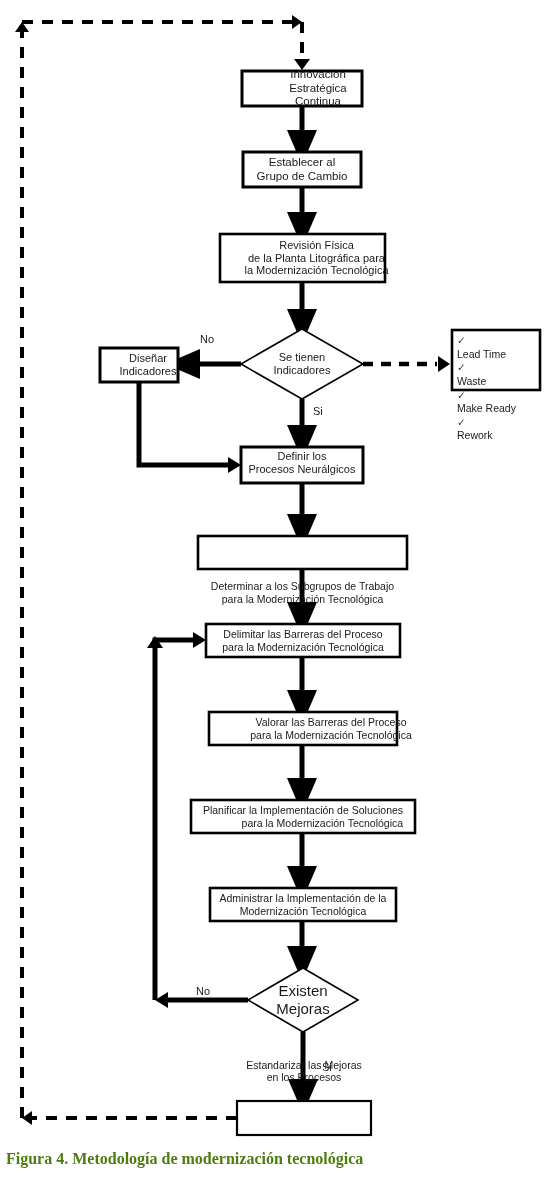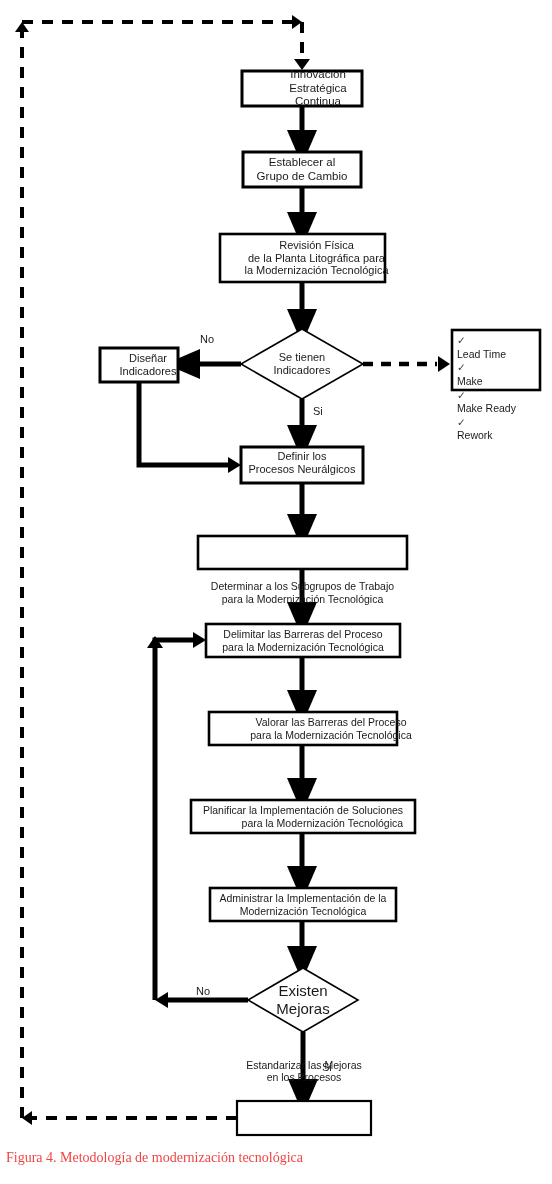--- a/index.html
+++ b/index.html
@@ -33,23 +33,24 @@
     line-height:1.30;
     color:#1a1a1a;
     text-align:left;
   }
   .checklist span{display:block;white-space:nowrap;}
   .check{color:#3a3a3a;margin-right:1px;}
   .caption{
     position:absolute;
     left:6px;top:1150px;width:540px;
     font-family:"Liberation Serif", serif;
-    font-size:14px;
-    color:#ef4444;
+    font-size:16px;
+    color:#4d7c0f;
     white-space:nowrap;
+    font-weight:bold;
   }
 </style>
 </head>
 <body>
 
 <svg id="flow" viewBox="0 0 552 1145" xmlns="http://www.w3.org/2000/svg">
   <defs>
     <marker id="ah" markerWidth="7" markerHeight="7" refX="3.2" refY="3" orient="auto">
       <path d="M0,0 L7,3 L0,6 z" fill="#000000"></path>
     </marker>
@@ -127,21 +128,21 @@
 <div class="node-label" style="left:243px;top:152px;width:118px;height:35px;font-size:11.5px;">Establecer al<br>Grupo de Cambio</div>
 
 <div class="node-label" style="left:220px;top:234px;width:193px;height:48px;font-size:11px;">Revisión Física<br>de la Planta Litográfica para<br>la Modernización Tecnológica</div>
 
 <div class="node-label" style="left:247px;top:345px;width:110px;height:38px;font-size:11px;">Se tienen<br>Indicadores</div>
 
 <div class="node-label" style="left:109px;top:348px;width:78px;height:34px;font-size:11px;">Diseñar<br>Indicadores</div>
 
 <div class="checklist" style="left:452px;top:330px;width:88px;height:60px;">
   <span><span class="check">✓</span><span style="display:inline">Lead Time</span></span>
-  <span><span class="check">✓</span><span style="display:inline">Make</span></span>
+  <span><span class="check">✓</span><span style="display:inline">Waste</span></span>
   <span><span class="check">✓</span><span style="display:inline">Make Ready</span></span>
   <span><span class="check">✓</span><span style="display:inline">Rework</span></span>
 </div>
 
 <div class="node-label" style="left:241px;top:447px;width:122px;height:32px;font-size:11px;">Definir los<br>Procesos Neurálgicos</div>
 
 <div class="node-label" style="left:198px;top:536px;width:209px;height:33px;font-size:10.5px;margin-top:40px;">Determinar a los Subgrupos de Trabajo<br>para la Modernización Tecnológica</div>
 
 <div class="node-label" style="left:206px;top:624px;width:194px;height:33px;font-size:10.5px;">Delimitar las Barreras del Proceso<br>para la Modernización Tecnológica</div>
 

